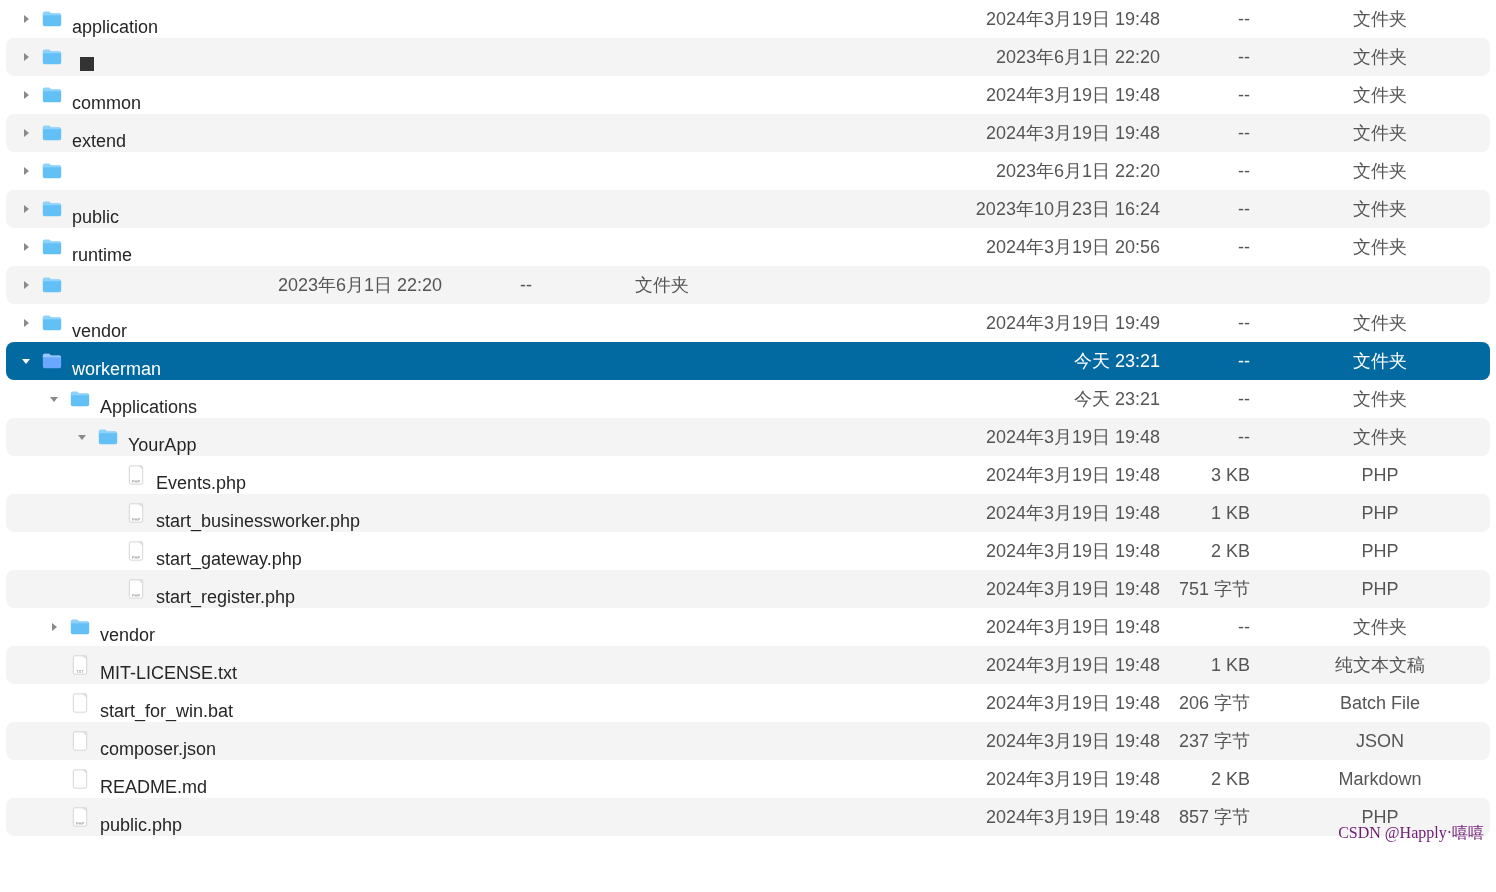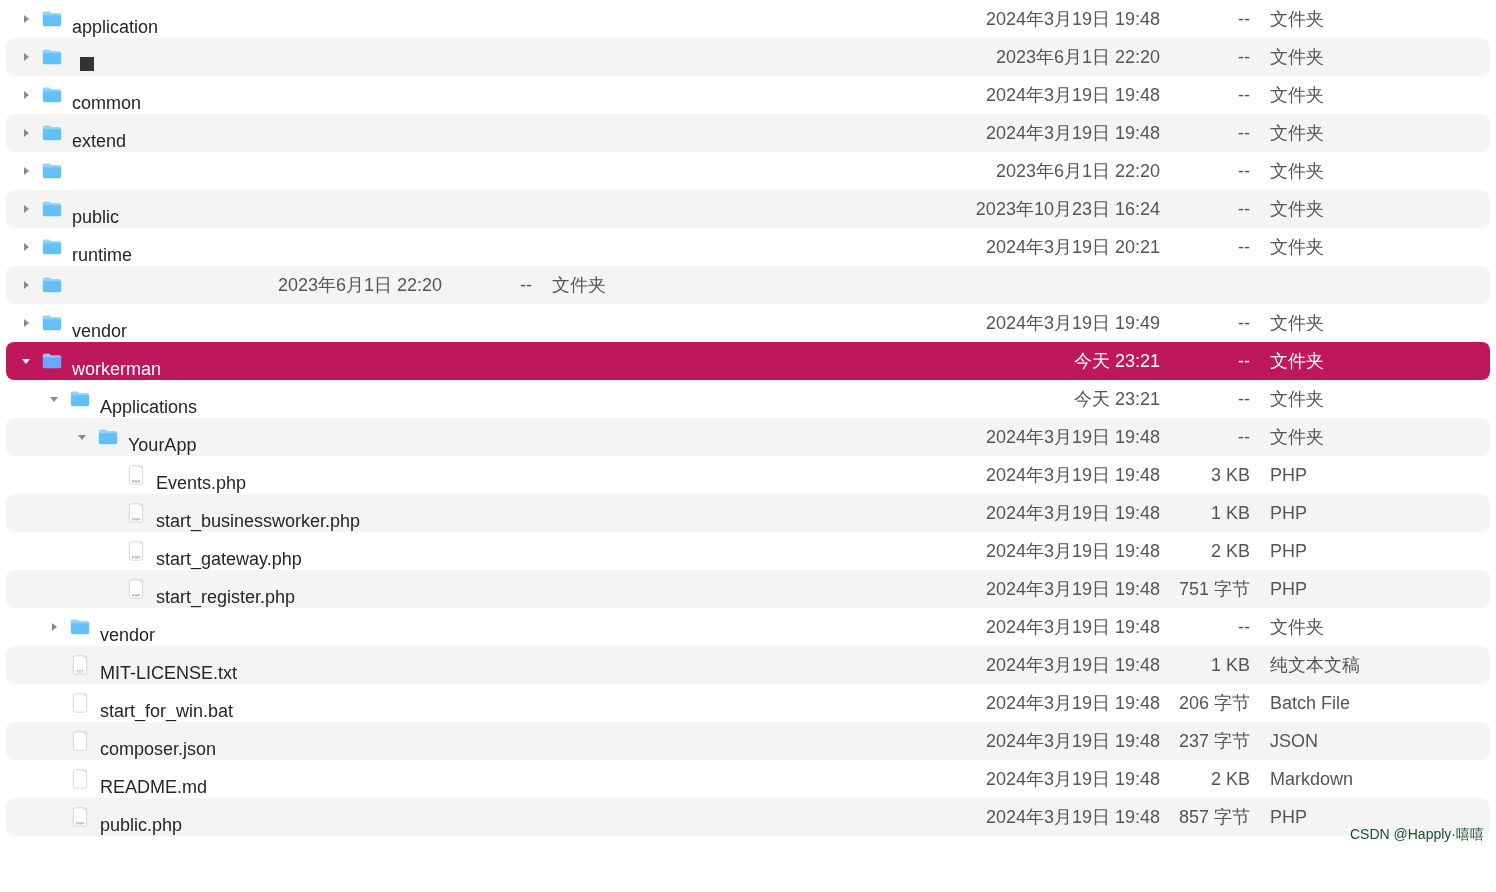--- a/index.html
+++ b/index.html
@@ -13,21 +13,21 @@
   .list { width: 100%; }
   .row {
     display: flex;
     align-items: center;
     height: 38px;
     border-radius: 8px;
     margin: 0 6px;
     padding-left: 12px;
   }
   .row.odd { background: #f4f4f4; }
-  .row.selected { background: #be185d; color: #fff; }
+  .row.selected { background: #0369a1; color: #fff; }
   .row.selected .col-date,
   .row.selected .col-size,
   .row.selected .col-kind { color: #fff; }
   .indent { flex: 0 0 auto; }
   .disclose {
     width: 16px;
     flex: 0 0 16px;
     display: flex;
     align-items: center;
     justify-content: center;
@@ -62,28 +62,30 @@
     flex: 0 0 110px;
     text-align: right;
     color: #555;
     white-space: nowrap;
     padding-right: 20px;
   }
   .col-kind {
     flex: 0 0 220px;
     color: #555;
     white-space: nowrap;
+    text-align: center;
   }
   .watermark {
     position: fixed;
     right: 12px;
     bottom: 48px;
-    font-size: 14px;
-    color: #14532d;
+    font-size: 16px;
+    color: #701a75;
     pointer-events: none;
+    font-family: Liberation Serif, serif;
   }
   .pixel-block {
     width: 14px; height: 14px; background: #333;
     display: inline-block; margin-left: 8px;
   }
 </style>
 </head>
 <body>
 
 <div class="list" id="list">
@@ -202,21 +204,21 @@
           <path d="M3 1 L8 5 L3 9 Z" fill="#8a8a8e"></path>
         </svg>
       </span>
       <span class="icon">
         <svg viewBox="0 0 24 20">
           <path d="M2 4 Q2 2 4 2 L9 2 L11 4 L20 4 Q22 4 22 6 L22 16 Q22 18 20 18 L4 18 Q2 18 2 16 Z" fill="#63c0f7"></path>
           <path d="M2 4 Q2 2 4 2 L9 2 L11 4 L20 4 Q22 4 22 6 L22 6 L2 6 Z" fill="#8fd3fb"></path>
         </svg>
       </span>
       <span class="col-name">runtime</span>
-      <span class="col-date">2024年3月19日 20:21</span>
+      <span class="col-date">2024年3月19日 20:56</span>
       <span class="col-size">--</span>
       <span class="col-kind">文件夹</span>
     </div>
     <div class="row odd">
       <span class="indent" style="width: 0px;"></span>
       <span class="disclose">
         <svg viewBox="0 0 10 10">
           <path d="M3 1 L8 5 L3 9 Z" fill="#8a8a8e"></path>
         </svg>
       </span>

